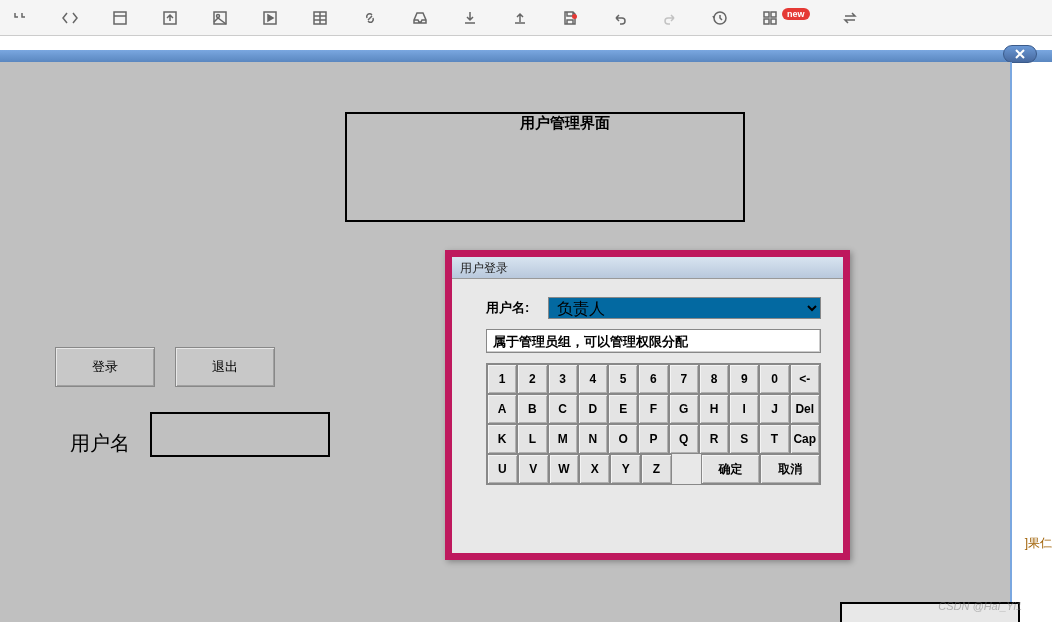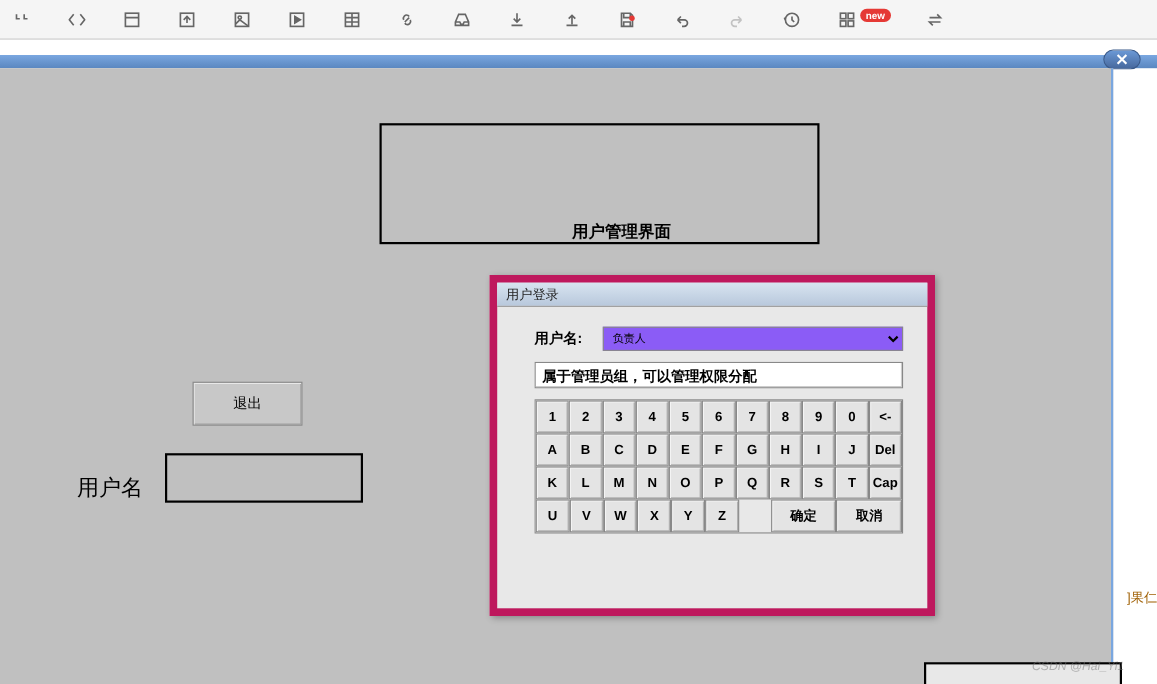--- a/index.html
+++ b/index.html
@@ -13,38 +13,38 @@
 .toolbar .dot-red { width: 5px; height: 5px; background: #e53935; border-radius: 50%; position: absolute; top: 6px; margin-left: 12px; }
 
 
 .win-title { position: absolute; top: 50px; left: 0; right: 0; height: 12px; background: linear-gradient(#7aa7e0, #5a87c0); }
 .win-close { position: absolute; right: 15px; top: 45px; width: 34px; height: 18px; background: linear-gradient(#6b99d6, #47699e); border-radius: 9px; display: flex; align-items: center; justify-content: center; color: #fff; font-size: 12px; cursor: pointer; border: 1px solid #3a5a8a; }
 
 
 .main-panel { position: absolute; top: 62px; left: 0; width: 1012px; height: 560px; background: #c0c0c0; border-right: 2px solid #7aa7e0; }
 
 
-.title-box { position: absolute; top: 50px; left: 345px; width: 400px; height: 110px; border: 2px solid #000; display: flex; align-items: flex-end; justify-content: center; font-size: 15px; font-weight: bold; padding-left: 40px; }
+.title-box { position: absolute; top: 50px; left: 345px; width: 400px; height: 110px; border: 2px solid #000; display: flex; align-items: flex-start; justify-content: center; font-size: 15px; font-weight: bold; padding-left: 40px; }
 
 
 .btn-large { position: absolute; width: 100px; height: 40px; border: 1px solid #888; background: #c8c8c8; display: flex; align-items: center; justify-content: center; cursor: pointer; box-shadow: inset 1px 1px 0 #e8e8e8, inset -1px -1px 0 #a0a0a0; }
 .btn-login { top: 285px; left: 55px; }
 .btn-exit  { top: 285px; left: 175px; }
 
 
 .user-label { position: absolute; top: 368px; left: 70px; font-size: 20px; }
 .user-field { position: absolute; top: 350px; left: 150px; width: 180px; height: 45px; border: 2px solid #000; background: #c0c0c0; }
 
 
 .login-dlg { position: absolute; top: 188px; left: 445px; width: 405px; height: 310px; background: #e8e8e8; border: 7px solid #be185d; box-shadow: 2px 2px 6px rgba(0,0,0,0.3); }
 .dlg-title { height: 22px; background: linear-gradient(#d8e4f0, #b8c8dc); border-bottom: 1px solid #999; padding: 3px 8px; font-size: 12px; color: #222; text-align: left; }
 .dlg-body { padding: 18px 22px 10px 22px; margin-left: 12px; }
 .form-row { display: flex; align-items: center; margin-bottom: 10px; }
 .form-row label { width: 62px; font-weight: bold; font-size: 13px; }
-.form-row select, .form-row input { flex: 1; height: 22px; border: 1px solid #888; background: #8b5cf6; font-size: 10px; padding: 0 4px; }
+.form-row select, .form-row input { flex: 1; height: 22px; border: 1px solid #888; background: #0369a1; font-size: 16px; padding: 0 4px; }
 .desc-bar { margin-top: 8px; height: 24px; border: 1px solid #888; background: #fff; padding: 3px 6px; font-size: 13px; font-weight: bold; box-shadow: inset -1px -1px 0 #ccc; }
 
 
 .keypad { margin-top: 10px; border: 1px solid #888; }
 .key-row { display: flex; }
 .key { flex: 1; height: 30px; border: 1px solid #888; margin: 0; display: flex; align-items: center; justify-content: center; font-size: 12px; font-weight: bold; background: #e4e4e4; cursor: pointer; box-shadow: inset 1px 1px 0 #f4f4f4, inset -1px -1px 0 #b0b0b0; }
 .key.wide2 { flex: 2; }
 .key.spacer { background: transparent; border: none; box-shadow: none; cursor: default; }
 
 .side-text { position: absolute; right: 0; font-size: 12px; color: #a16207; }
@@ -165,20 +165,23 @@
   <svg width="12" height="12" viewBox="0 0 12 12">
       <path d="M2 2l8 8M10 2l-8 8" stroke="#fff" stroke-width="2"></path>
     </svg>
 </div>
 
 <div class="main-panel">
   <div class="title-box">
     <span>用户管理界面</span>
   </div>
 
+  <div class="btn-large btn-login">
+    <span>登录</span>
+  </div>
   <div class="btn-large btn-exit">
     <span>退出</span>
   </div>
 
   <div class="user-label">用户名</div>
   <div class="user-field"></div>
 
   <div class="login-dlg">
     <div class="dlg-title">用户登录</div>
     <div class="dlg-body">

